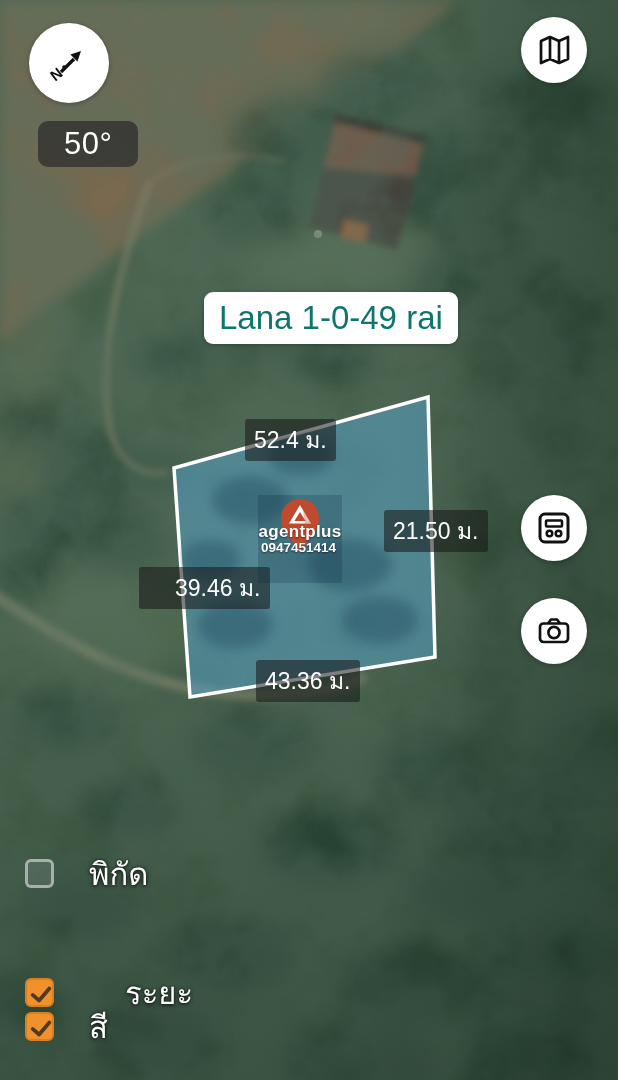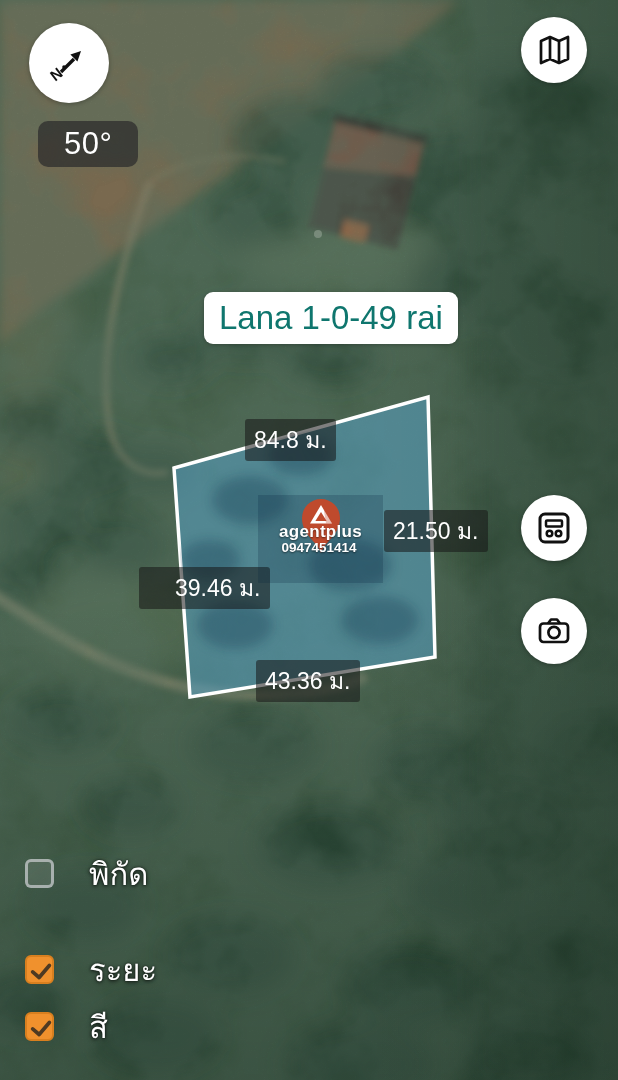--- a/index.html
+++ b/index.html
@@ -18,30 +18,30 @@
     font-weight:500;padding:7px 15px;border-radius:9px;white-space:nowrap;box-shadow:0 1px 4px rgba(0,0,0,.25);}
 
   .meas{position:absolute;background:rgba(22,22,22,.55);color:#fff;font-size:23px;padding:3px 9px;
     border-radius:3px;white-space:nowrap;}
   .meas.m-top{left:245px;top:419px;}
   .meas.m-right{left:384px;top:510px;}
   .meas.m-left{left:139px;top:567px;padding-left:36px;}
   .meas.m-bottom{left:256px;top:660px;}
 
   
-  .watermark-box{position:absolute;left:258px;top:495px;width:125px;height:88px;background:rgba(10,35,64,.22);}
+  .watermark-box{position:absolute;left:258px;top:495px;width:84px;height:88px;background:rgba(10,35,64,.22);}
   .watermark-box svg{position:absolute;left:50%;top:0;transform:translateX(-50%);}
   .wm-brand{position:absolute;left:0;right:0;top:27px;text-align:center;color:#fff;font-size:17px;
     font-weight:600;letter-spacing:.3px;text-shadow:0 1px 2px rgba(0,0,0,.55);}
   .wm-phone{position:absolute;left:0;right:3px;top:45px;text-align:center;color:#fff;font-size:13.5px;
     font-weight:700;text-shadow:0 1px 2px rgba(0,0,0,.55);}
 
   
   .toggle-row{position:absolute;left:25px;display:flex;align-items:flex-start;height:32px;}
-  .row-1{top:859px;} .row-2{top:955px;} .row-3{top:1012px;}
+  .row-1{top:859px;} .row-2{top:978px;gap:36px;} .row-3{top:1012px;}
   .checkbox{width:29px;height:29px;border-radius:6px;box-sizing:border-box;
     border:3px solid rgba(185,190,190,.85);background:rgba(210,210,210,.12);position:relative;flex:0 0 auto;}
   .checkbox svg{position:absolute;left:1px;top:1px;display:none;}
   .checkbox.checked{background:#f0912d;border:2px solid #d87f1f;}
   .checkbox.checked svg{display:block;}
   .toggle-label{margin-left:35px;color:#fff;font-size:31px;line-height:32px;
     text-shadow:0 1px 4px rgba(0,0,0,.85), 0 0 2px rgba(0,0,0,.6);}
 </style>
 </head>
 <body>
@@ -174,21 +174,21 @@
   <div class="bearing-badge">50°</div>
 
   <div class="fab" style="left:521px;top:17px;width:66px;height:66px;">
     <svg width="37" height="34" viewBox="0 0 37 34">
       <path d="M5,8 L14,4 L23,8 L32,4 L32,26 L23,30 L14,26 L5,30 Z M14,4 L14,26 M23,8 L23,30" fill="none" stroke="#111" stroke-width="2.7" stroke-linejoin="round" stroke-linecap="round"></path>
     </svg>
   </div>
 
   <div class="plot-title">Lana 1-0-49 rai</div>
 
-  <div class="meas m-top">84.8 ม.</div>
+  <div class="meas m-top">52.4 ม.</div>
   <div class="meas m-right">21.50 ม.</div>
   <div class="meas m-left">39.46 ม.</div>
   <div class="meas m-bottom">43.36 ม.</div>
 
   <div class="watermark-box">
     <svg width="46" height="60" viewBox="-23 -38 46 60">
       <path d="M0,20 C-4,8 -19,2 -19,-15 A19,19 0 1 1 19,-15 C19,2 4,8 0,20 Z" fill="#bf4a2d"></path>
       <polygon points="0,-28 11,-9.5 -11,-9.5" fill="#ffffff"></polygon>
       <polygon points="0,-21 5.6,-12 -5.6,-12" fill="#bf4a2d"></polygon>
       <polygon points="2,-28 11,-9.5 5,-9.5" fill="#bf4a2d" opacity="0.35"></polygon>

